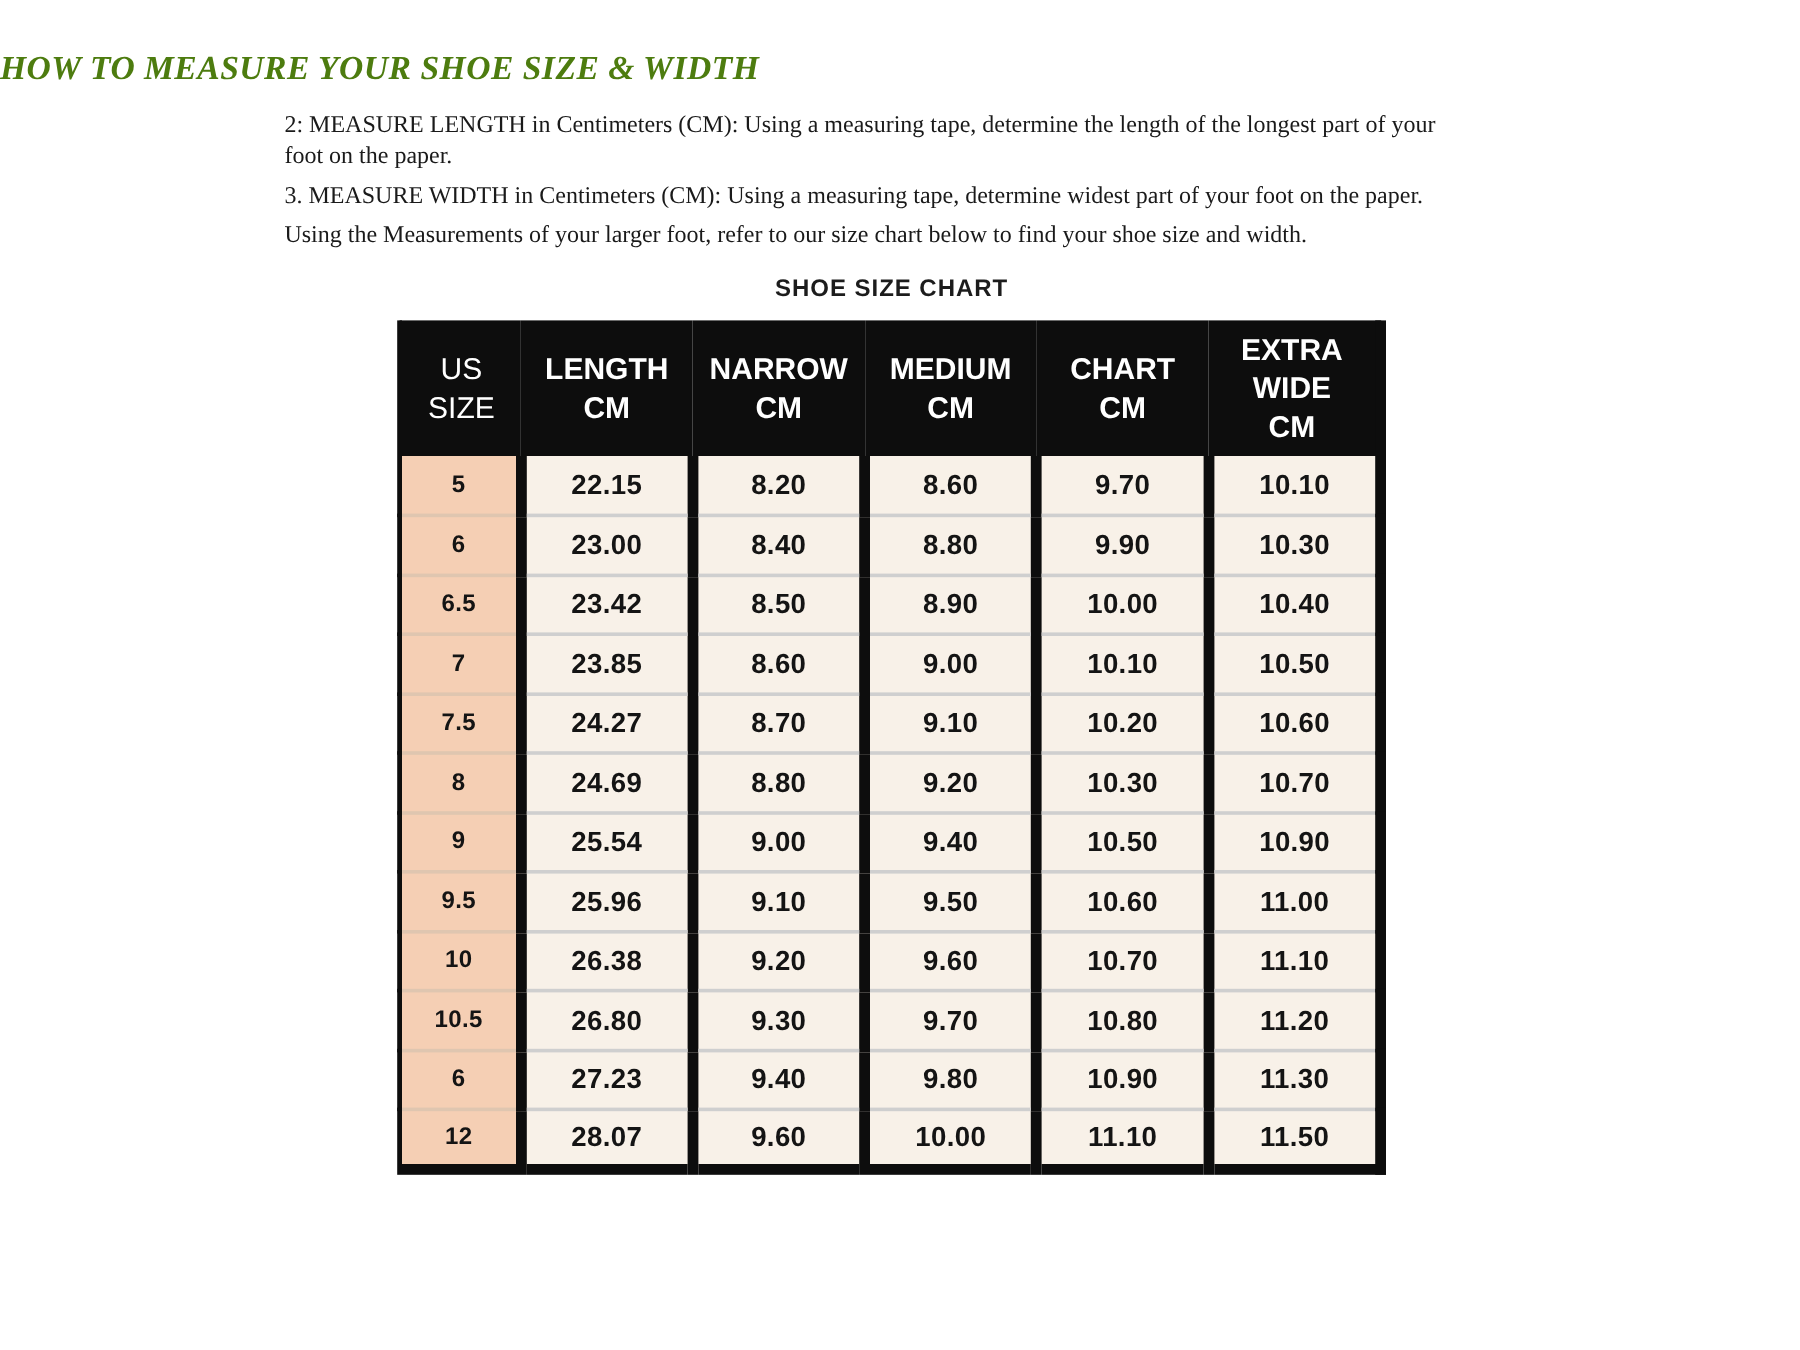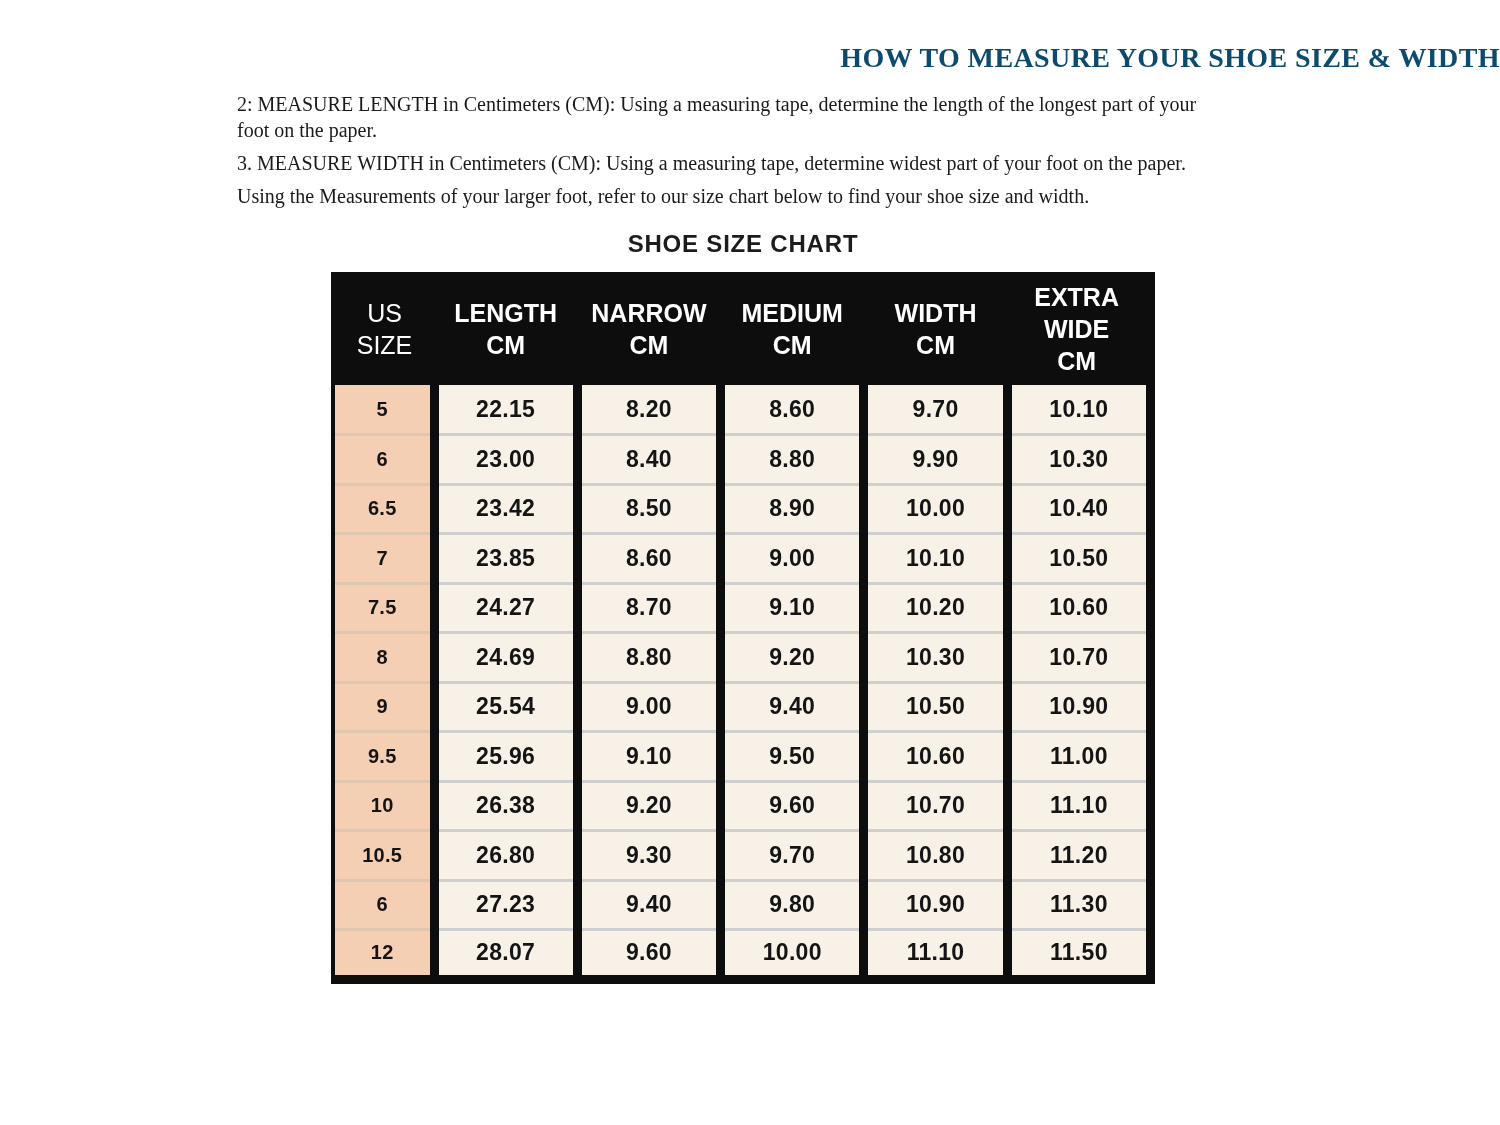--- a/index.html
+++ b/index.html
@@ -13,44 +13,45 @@
   * { box-sizing: border-box; }
   html, body {
     margin: 0; padding: 0;
     width: 1500px; height: 1125px;
     background: #ffffff;
     font-family: "Liberation Serif", serif;
     color: #1a1a1a;
   }
   .doc-title {
     margin: 42px 0 0 0;
-    text-align: right;
+    text-align: left;
     font-size: 28px;
     font-weight: bold;
     letter-spacing: 0.4px;
-    color: #0c4a6e;
+    color: #4d7c0f;
+    font-style: italic;
   }
   .instructions {
     margin: 17px 0 0 237px;
     max-width: 985px;
     font-size: 20px;
   }
   .instructions p {
     margin: 0 0 7px 0;
     line-height: 1.3;
   }
   .chart-section {
     width: 824px;
     margin: 21px 0 0 331px;
   }
   .chart-title {
     margin: 0 0 14px 0;
     text-align: center;
     font-family: "Liberation Sans", sans-serif;
-    font-size: 24px;
+    font-size: 20px;
     font-weight: 600;
     letter-spacing: 0.8px;
     color: #1c1c1c;
   }
   table.size-chart {
     border-collapse: collapse;
     table-layout: fixed;
     width: 824px;
     border-left: 4px solid var(--band);
     border-right: 9px solid var(--band);
@@ -114,21 +115,21 @@
     <thead>
       <tr>
           <th class="size-head">US
 SIZE</th>
           <th>LENGTH
 CM</th>
           <th>NARROW
 CM</th>
           <th>MEDIUM
 CM</th>
-          <th>WIDTH
+          <th>CHART
 CM</th>
           <th>EXTRA WIDE
 CM</th>
         </tr>
     </thead>
     <tbody>
         <tr>
           <td>5</td>
           <td>22.15</td>
           <td>8.20</td>

